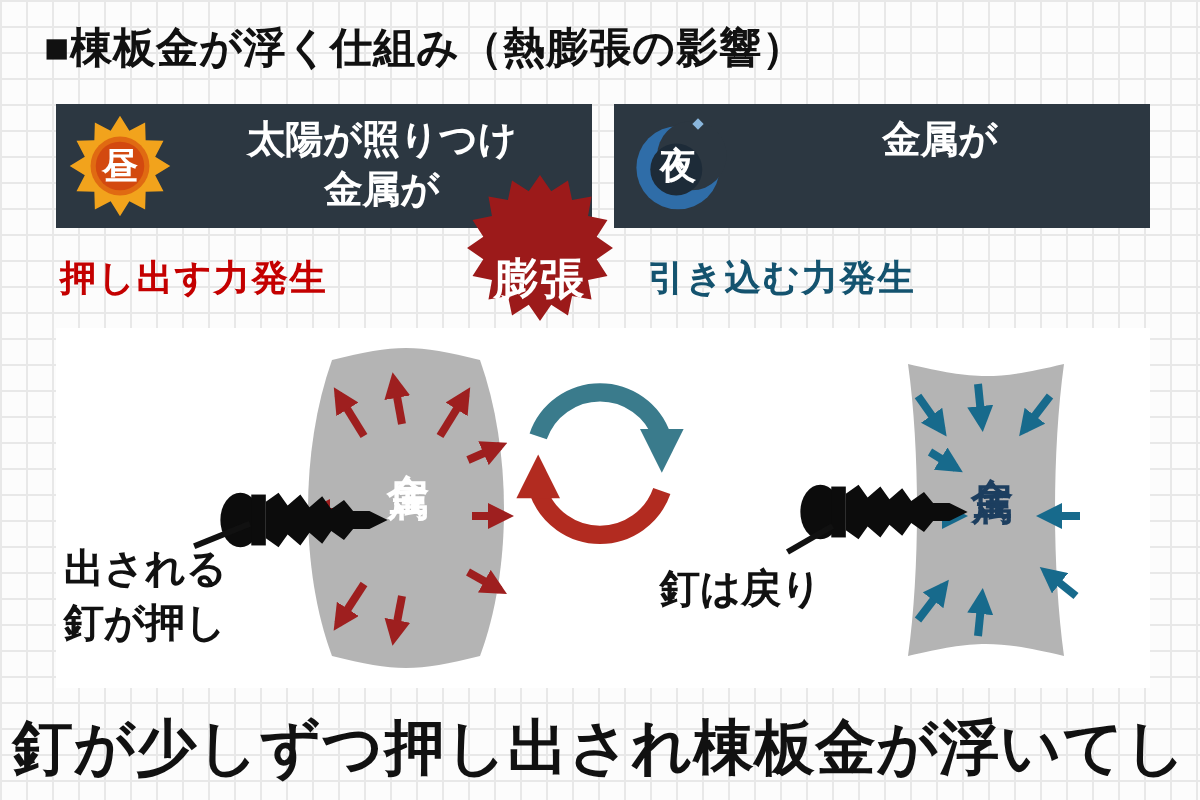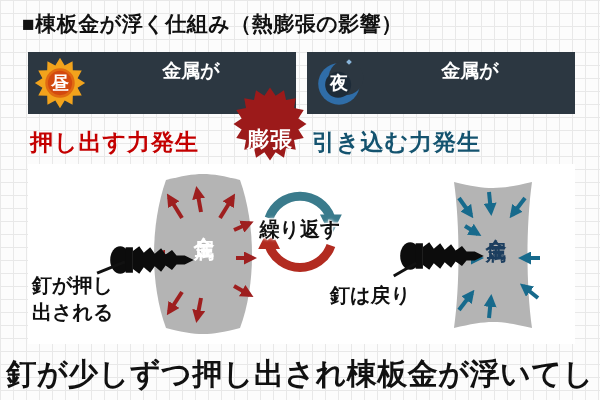--- a/index.html
+++ b/index.html
@@ -20,23 +20,23 @@
   .time-label{position:absolute;left:6px;top:5px;width:52px;height:52px;line-height:52px;text-align:center;
     font-size:18px;font-weight:bold;color:#fff;}
   .hdr-text{position:absolute;left:62px;right:4px;top:7px;color:#fff;font-weight:bold;font-size:19px;
     line-height:1.3;text-align:center;}
   .badge{position:absolute;z-index:6;}
   .badge-day{left:232px;top:86px;width:76px;height:76px;}
   .badge-night{left:506px;top:88px;width:74px;height:74px;}
   .badge svg{position:absolute;left:0;top:0;width:100%;height:100%;}
   .badge span{position:absolute;left:0;top:16px;width:100%;height:100%;display:flex;align-items:center;justify-content:center;
     color:#fff;font-size:22px;font-weight:bold;letter-spacing:1px;}
-  .force{position:absolute;top:127px;font-size:23px;font-weight:bold;letter-spacing:1px;}
+  .force{position:absolute;top:127px;font-size:18px;font-weight:bold;letter-spacing:1px;}
   .force-day{left:30px;color:#c40000;}
-  .force-night{left:312px;color:#14536f;}
+  .force-night{left:324px;color:#14536f;}
   .blob{position:absolute;top:170px;width:130px;height:168px;}
   .blob-day{left:138px;}
   .blob-night{left:428px;}
   .metal{position:absolute;writing-mode:vertical-rl;font-size:21px;font-weight:bold;letter-spacing:4px;z-index:4;}
   .metal-day{left:190px;top:220px;color:#ffffff;}
   .metal-night{left:482px;top:222px;color:#1c3e5f;}
   .screw{position:absolute;width:92px;height:40px;z-index:5;}
   .screw-day{left:106px;top:240px;}
   .screw-night{left:396px;top:236px;}
   .nail-label{position:absolute;font-size:20px;font-weight:bold;color:#111;line-height:1.35;z-index:6;
@@ -62,20 +62,21 @@
   <div class="panel-bg"></div>
 
   <div class="hdr hdr-day">
     <svg class="time-icon" viewBox="0 0 60 60">
       <polygon fill="#f2a31c" points="59,30 50.3,35.4 55.1,44.5 44.8,44.8 44.5,55.1 35.4,50.3 30,59 24.6,50.3 15.5,55.1 15.2,44.8 4.9,44.5 9.7,35.4 1,30 9.7,24.6 4.9,15.5 15.2,15.2 15.5,4.9 24.6,9.7 30,1 35.4,9.7 44.5,4.9 44.8,15.2 55.1,15.5 50.3,24.6"></polygon>
       <circle cx="30" cy="30" r="17" fill="#e06a12"></circle>
       <circle cx="30" cy="30" r="14" fill="#d3490f"></circle>
     </svg>
     <div class="time-label">昼</div>
     <div class="hdr-text">
+      <div>太陽が照りつけ</div>
       <div>金属が</div>
     </div>
   </div>
 
   <div class="hdr hdr-night">
     <svg class="time-icon" viewBox="0 0 60 60">
       <circle cx="30" cy="31" r="24" fill="#2f6da8"></circle>
       <circle cx="38" cy="24" r="20" fill="#2c3741"></circle>
       <circle cx="29" cy="32" r="15" fill="#1d2b38"></circle>
     </svg>
@@ -146,32 +147,31 @@
     <polygon fill="#0c0c0c" points="29,12 36,7 41,14 48,8 53,15 60,9 65,16 72,11 77,17 86,17 96,22 86,27 77,27 72,33 65,28 60,35 53,29 48,36 41,30 36,37 29,32"></polygon>
   </svg>
   <svg class="screw screw-night" viewBox="0 0 100 44">
     <ellipse cx="15" cy="22" rx="11" ry="15" fill="#0c0c0c"></ellipse>
     <rect x="21" y="8" width="8" height="28" fill="#0c0c0c"></rect>
     <polygon fill="#0c0c0c" points="29,12 36,7 41,14 48,8 53,15 60,9 65,16 72,11 77,17 86,17 96,22 86,27 77,27 72,33 65,28 60,35 53,29 48,36 41,30 36,37 29,32"></polygon>
   </svg>
 
   <div class="connector conn-day"></div>
   <div class="nail-label nail-day">
+    <div>出される</div>
     <div>釘が押し</div>
-    <div>出される</div>
   </div>
 
   <div class="connector conn-night"></div>
   <div class="nail-label nail-night">
     <div>釘は戻り</div>
   </div>
 
   <svg class="cycle" viewBox="0 0 100 110">
     <path d="M16,42 A36,36 0 0 1 84,42" fill="none" stroke="#3a7b8c" stroke-width="10" stroke-linecap="butt"></path>
     <polygon points="72,38 96,38 84,62" fill="#3a7b8c"></polygon>
     <path d="M84,72 A36,36 0 0 1 16,72" fill="none" stroke="#b22b20" stroke-width="10" stroke-linecap="butt"></path>
     <polygon points="4,76 28,76 16,52" fill="#b22b20"></polygon>
   </svg>
-  <div class="cycle-label">繰り返す</div>
 
   <div class="footer">釘が少しずつ押し出され棟板金が浮いてしまう</div>
 
 </div>
 
 </body></html>

